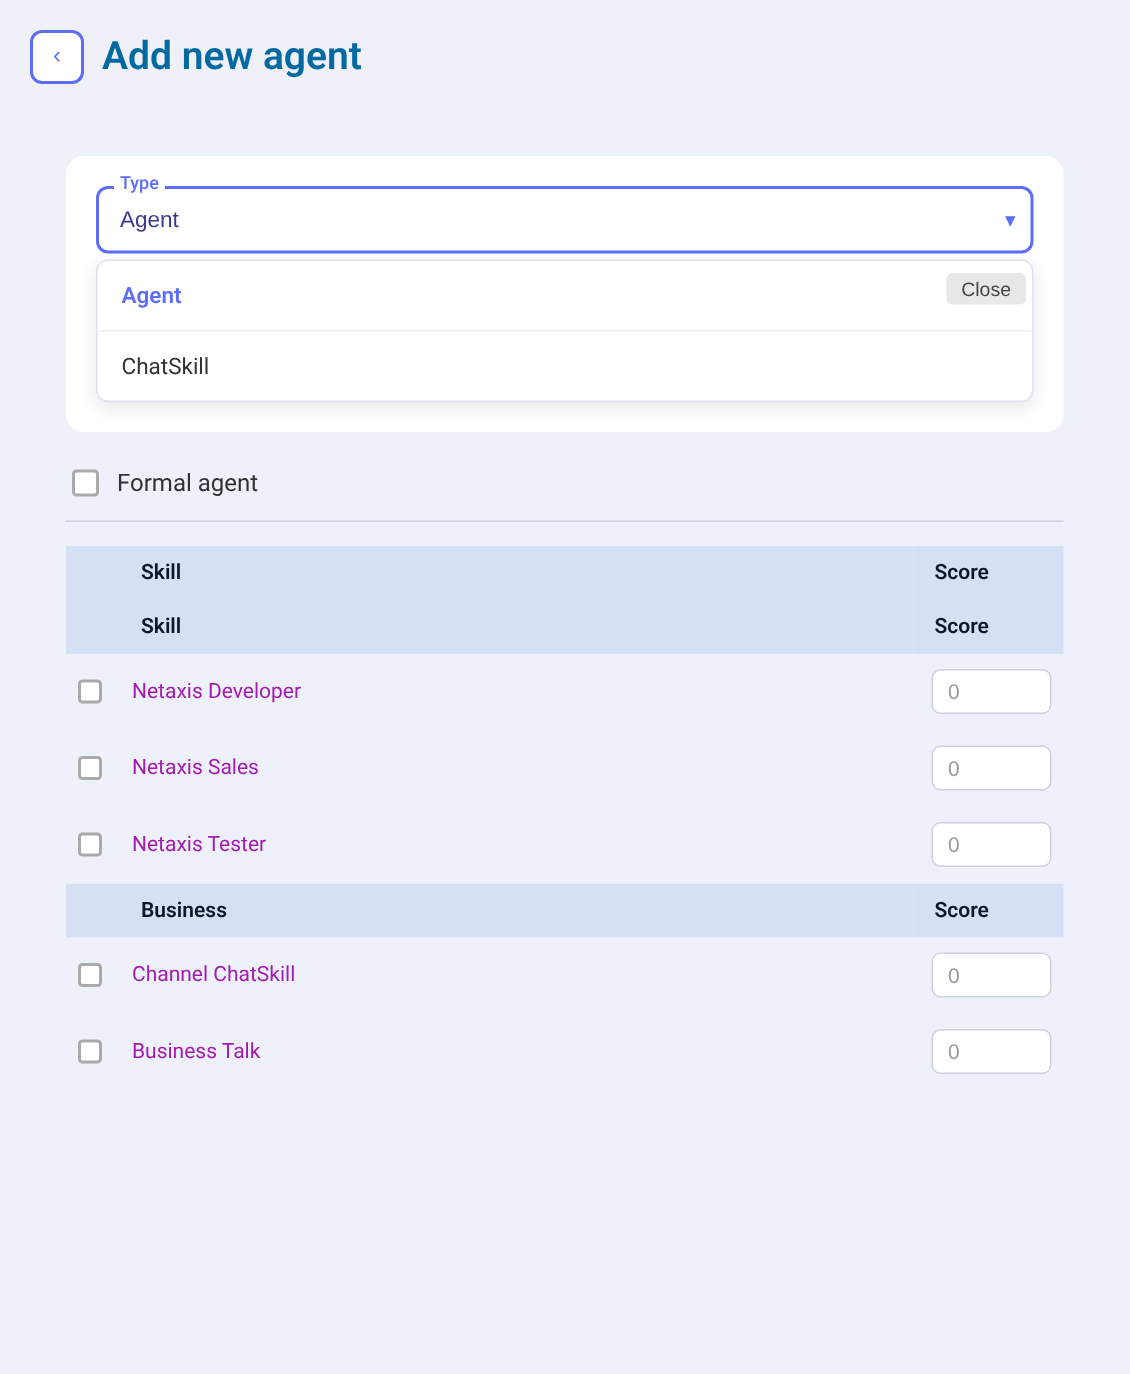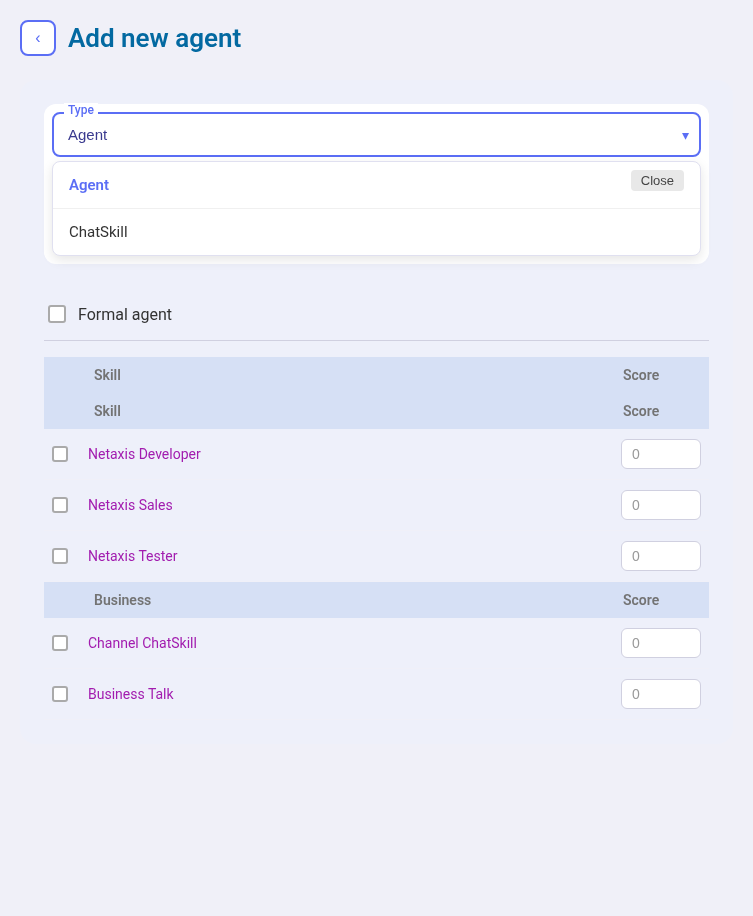--- a/index.html
+++ b/index.html
@@ -35,22 +35,22 @@
       color: #0369a1;
     }
     .main-card {
       background: #eef0fa;
       border-radius: 16px;
       padding: 24px;
     }
     .form-section {
       background: white;
       border-radius: 12px;
-      padding: 8px;
-      margin-bottom: 29px;
+      padding: 20px;
+      margin-bottom: 12px;
       position: relative;
     }
     .type-field-container {
       position: relative;
     }
     .type-label {
       position: absolute;
       top: -9px;
       left: 12px;
       background: white;
@@ -86,21 +86,21 @@
       border: 1px solid #e0e0f0;
       border-radius: 8px;
       margin-top: 4px;
       overflow: hidden;
       box-shadow: 0 4px 12px rgba(0,0,0,0.1);
       position: relative;
     }
     .close-btn {
       position: absolute;
       top: 8px;
-      right: 16px;
+      right: 4px;
       background: #e8e8e8;
       border: none;
       border-radius: 4px;
       padding: 3px 10px;
       font-size: 13px;
       cursor: pointer;
       color: #444;
     }
     .dropdown-item {
       padding: 14px 16px;
@@ -112,21 +112,21 @@
       color: #5b6ef5;
       font-weight: 600;
     }
     .dropdown-divider {
       border: none;
       border-top: 1px solid #f0f0f0;
       margin: 0;
     }
     .formal-agent-row {
       display: flex;
-      align-items: flex-start;
+      align-items: flex-end;
       gap: 12px;
       padding: 12px 4px;
     }
     .checkbox {
       width: 18px;
       height: 18px;
       border: 2px solid #aaa;
       border-radius: 3px;
       background: white;
       cursor: pointer;
@@ -150,21 +150,21 @@
       padding: 10px 14px;
       font-size: 14px;
       font-weight: 600;
       color: #2a2a6a;
     }
     .skills-table tr.group-header-row td {
       background: #d6e0f5;
       padding: 10px 14px;
       font-size: 14px;
       font-weight: 600;
-      color: #737373;
+      color: #0f172a;
     }
     .skills-table tr.skill-row td {
       padding: 10px 8px;
       border-bottom: 1px solid #f0f0f8;
       vertical-align: middle;
     }
     .skill-checkbox-cell {
       width: 36px;
       text-align: center;
     }

